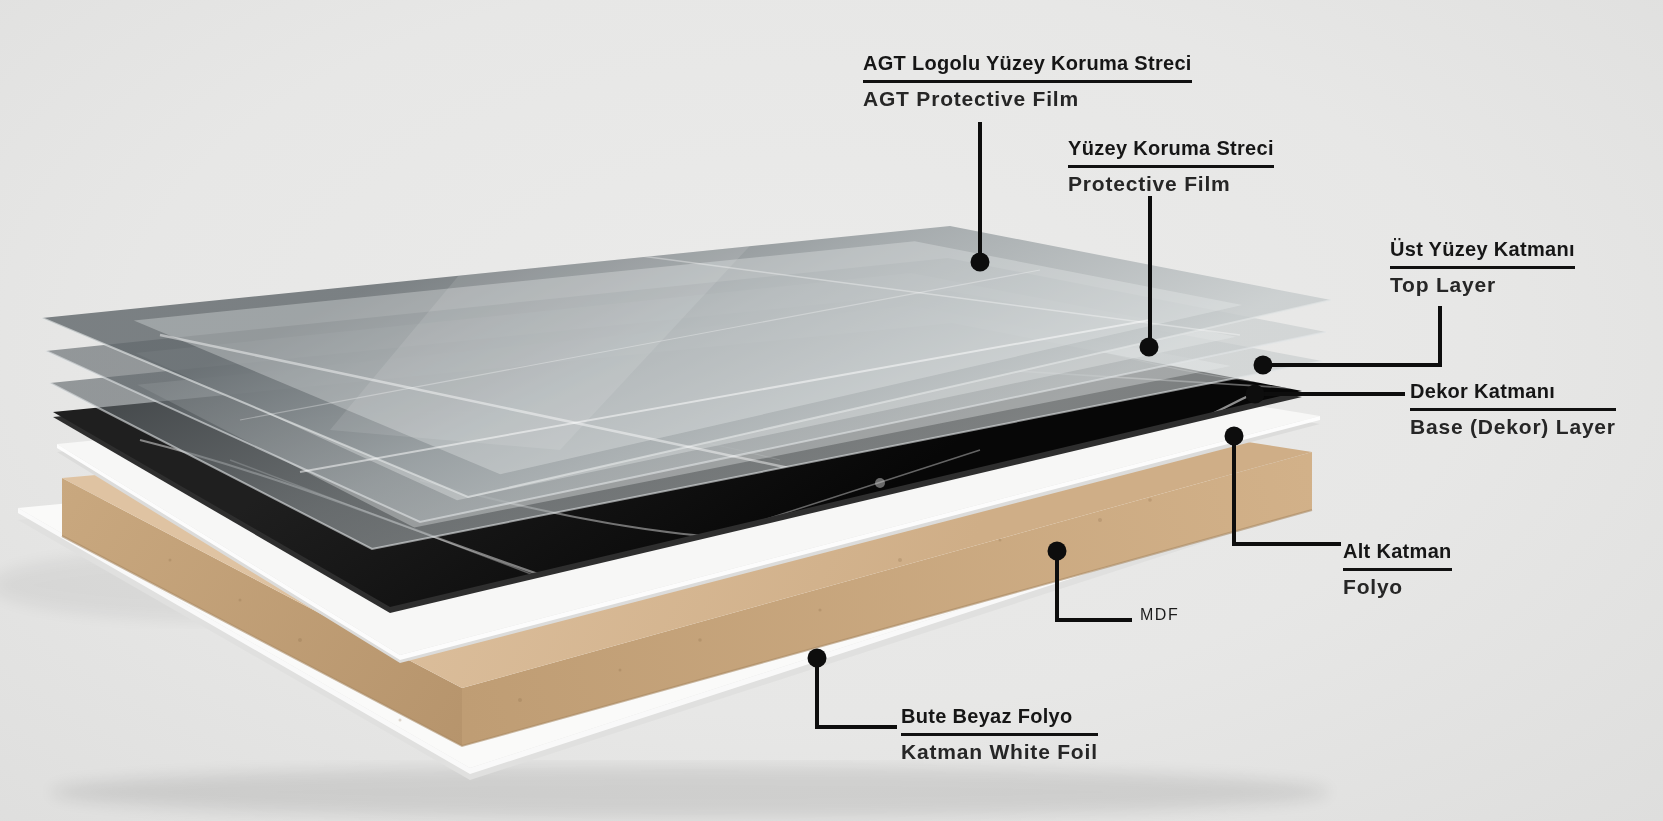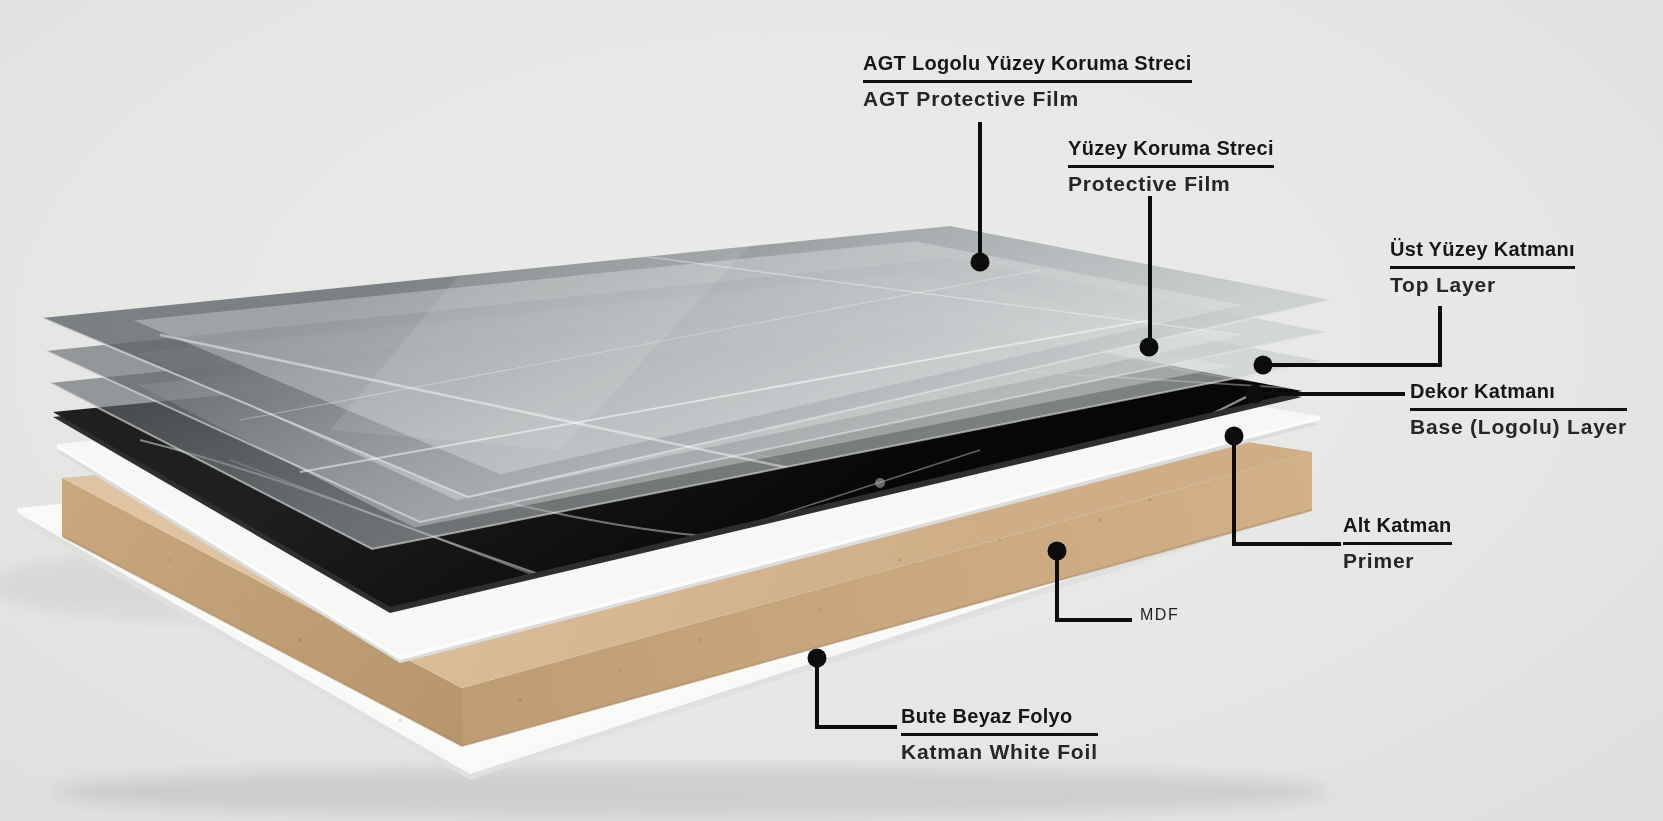--- a/index.html
+++ b/index.html
@@ -185,26 +185,26 @@
     <span class="s">Top Layer</span>
   </div>
 
   <div class="label" style="left:1068px;top:137px">
     <span class="t">Yüzey Koruma Streci</span>
     <span class="s">Protective Film</span>
   </div>
 
   <div class="label" style="left:1410px;top:380px">
     <span class="t">Dekor Katmanı</span>
-    <span class="s">Base (Logolu) Layer</span>
-  </div>
-
-  <div class="label" style="left:1343px;top:514px">
+    <span class="s">Base (Dekor) Layer</span>
+  </div>
+
+  <div class="label" style="left:1343px;top:540px">
     <span class="t">Alt Katman</span>
-    <span class="s">Primer</span>
+    <span class="s">Folyo</span>
   </div>
 
   <div class="label plain" style="left:1140px;top:606px">
     <span>MDF</span>
   </div>
 
   <div class="label" style="left:901px;top:705px">
     <span class="t">Bute Beyaz Folyo</span>
     <span class="s">Katman White Foil</span>
   </div>

